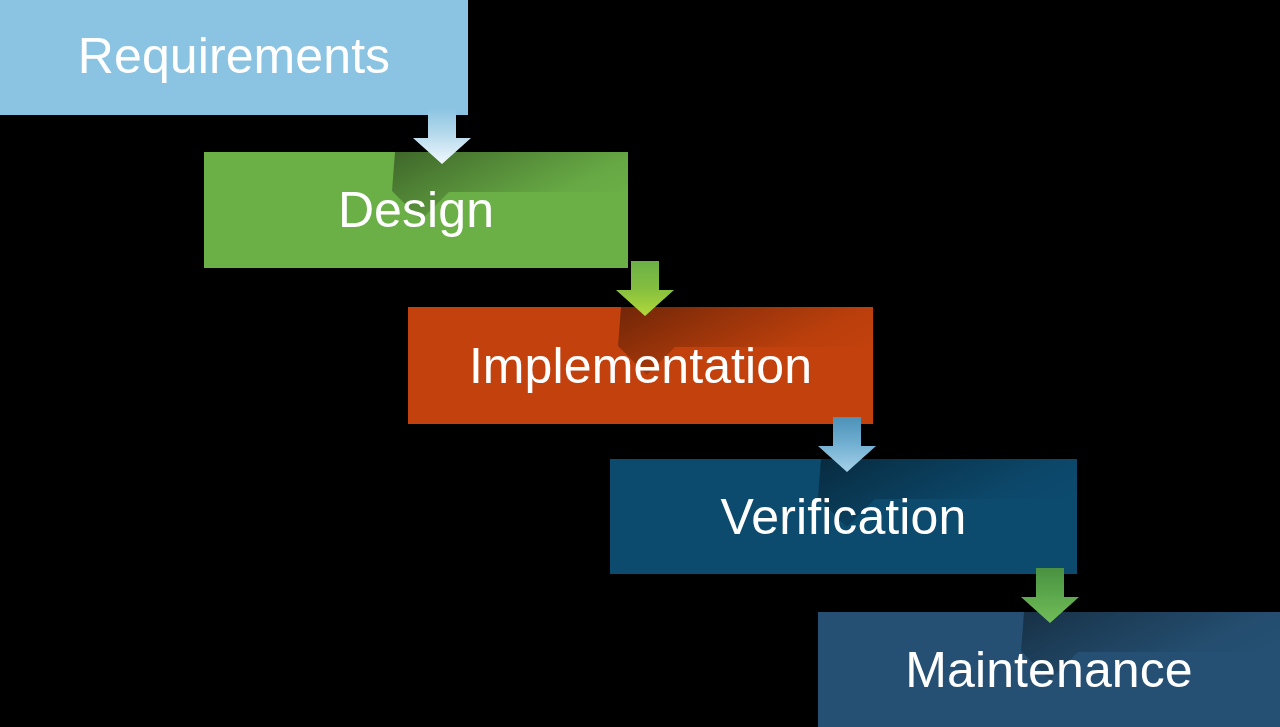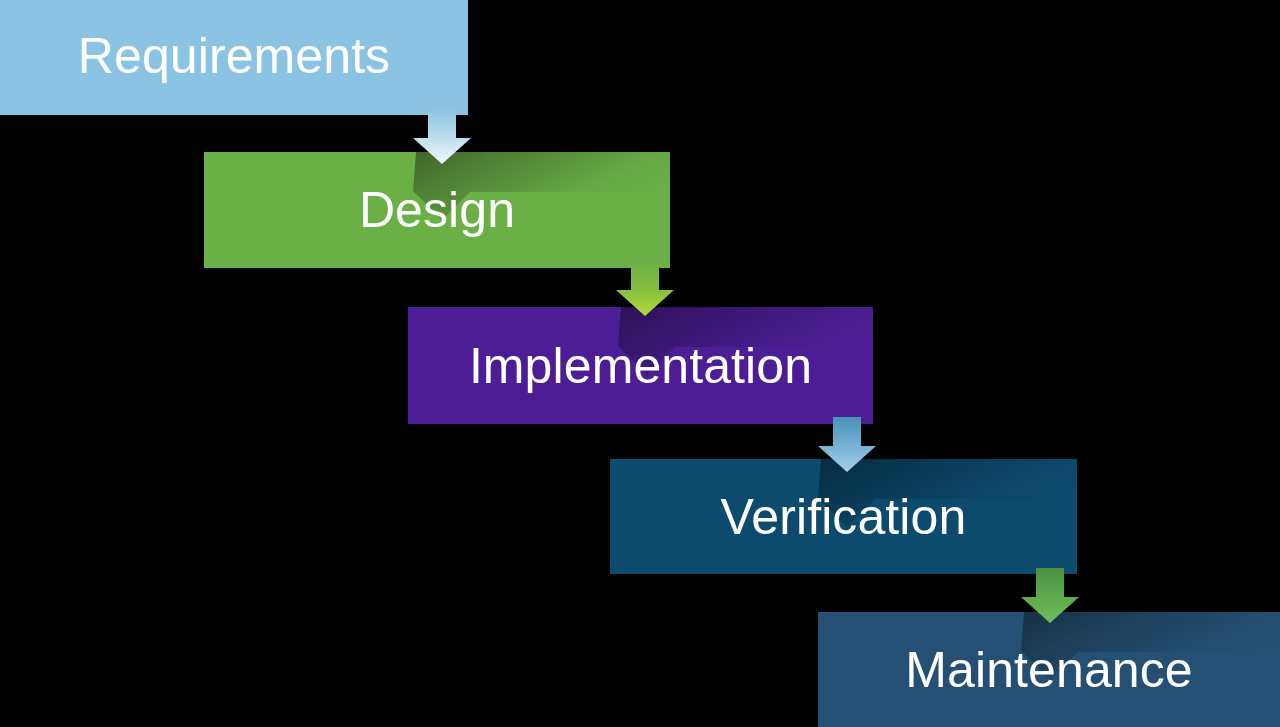--- a/index.html
+++ b/index.html
@@ -52,26 +52,26 @@
     z-index: 4;
     pointer-events: none;
   }
 
   
   #box-requirements {
     left: 0px;  top: -4px;  width: 468px;  height: 119px;
     background: #8bc4e2;
   }
   #box-design {
-    left: 204px; top: 152px; width: 466px; height: 116px;
+    left: 204px; top: 152px; width: 424px; height: 116px;
     background: #6bb047;
   }
   #box-implementation {
     left: 408px; top: 307px; width: 465px; height: 117px;
-    background: #4c1d95;
+    background: #c2410c;
   }
   #box-verification {
     left: 610px; top: 459px; width: 467px; height: 115px;
     background: #0c4a6e;
   }
   #box-maintenance {
     left: 818px; top: 612px; width: 462px; height: 115px;
     background: #255073;
   }
 

